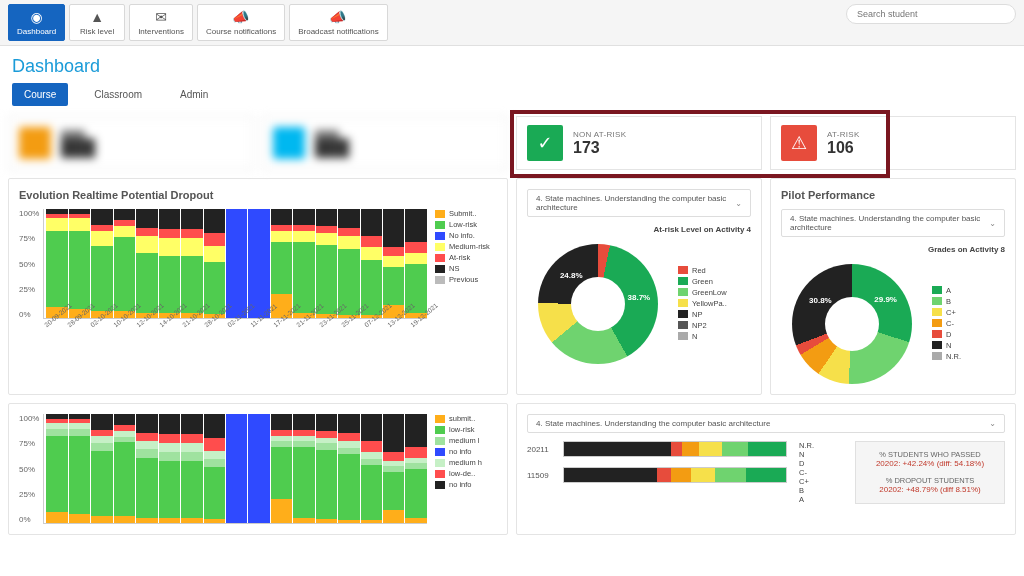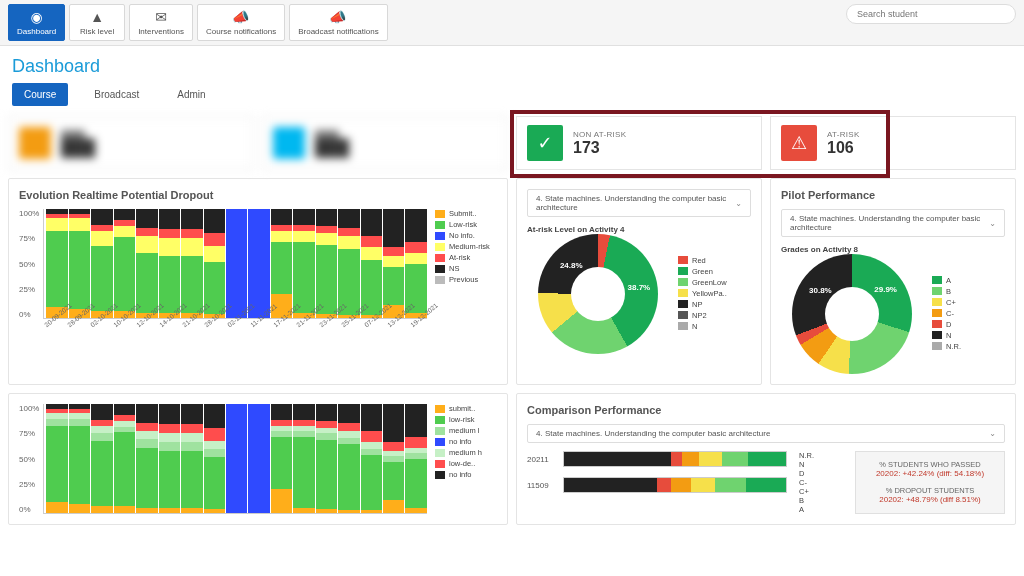--- a/index.html
+++ b/index.html
@@ -38,21 +38,21 @@
   .seg { width: 100%; }
   .x-axis { display: flex; justify-content: space-between; font-size: 6.5px; color: #666; padding-top: 4px; transform: translateY(0); }
   .x-axis span { transform: rotate(-40deg); transform-origin: left top; white-space: nowrap; display: inline-block; width: 18px; }
   .legend-v { width: 70px; font-size: 7.5px; color: #444; padding-left: 8px; }
   .legend-v div, .legend-h div { display: flex; align-items: center; margin-bottom: 2px; }
   .sw { width: 10px; height: 8px; margin-right: 4px; }
   
   .donut-wrap { display: flex; align-items: center; justify-content: center; gap: 12px; }
   .donut { width: 120px; height: 120px; border-radius: 50%; position: relative; }
   .donut-hole { position: absolute; width: 54px; height: 54px; background: #fff; border-radius: 50%; top: 33px; left: 33px; }
-  .donut-title { text-align: left; font-size: 8px; font-weight: 600; color: #444; margin-bottom: 0; }
+  .donut-title { text-align: right; font-size: 8px; font-weight: 600; color: #444; margin-bottom: 10px; }
   .donut-lbl { position: absolute; font-size: 8px; color: #fff; font-weight: 600; }
   
   .hbars { display: flex; }
   .hbar-plot { flex: 1; }
   .hbar-row { display: flex; align-items: center; margin-bottom: 10px; }
   .hbar-lbl { width: 36px; font-size: 8px; color: #555; }
   .hbar { flex: 1; height: 16px; display: flex; border: 1px solid #ccc; }
   .hbar .seg { height: 100%; }
   .note-box { width: 150px; background: #f5f5f5; border: 1px solid #e0e0e0; padding: 8px; font-size: 7.5px; color: #666; text-align: center; margin-left: 8px; }
   .note-box .red { color: #c0392b; font-size: 8px; }
@@ -85,21 +85,21 @@
   </div>
   <div class="search-wrap">
     <input placeholder="Search student" style="">
   </div>
 </div>
 
 <div class="page-title">Dashboard</div>
 
 <div class="tabs">
   <div class="tab selected">Course</div>
-  <div class="tab">Broadcast</div>
+  <div class="tab">Classroom</div>
   <div class="tab">Admin</div>
 </div>
 
 <div class="grid top-row-wrap">
   <div class="kpi-row">
     <div class="kpi blur-card">
       <div class="blur-icon" style="background:#f39c12"></div>
       <div>
           <div class="kpi-label">████</div>
           <div class="kpi-value">███</div>
@@ -558,21 +558,20 @@
           <div><span class="sw" style="background:#9fe29f"></span>medium l</div>
           <div><span class="sw" style="background:#2f4aff"></span>no info</div>
           <div><span class="sw" style="background:#c6f0c6"></span>medium h</div>
           <div><span class="sw" style="background:#ff4d4d"></span>low-de..</div>
           <div><span class="sw" style="background:#222"></span>no info</div>
         </div>
     </div>
   </div>
 
   <div class="card">
-    <div class="card-title">Comparison Performance</div>
     <div class="select-row">
         <div class="dropdown">
           <span>4. State machines. Understanding the computer basic architecture</span>
           <span class="chev">⌄</span>
         </div>
       </div>
     <div class="hbars">
       <div class="hbar-plot" id="hbars">
           <div class="hbar-row">
             <div class="hbar-lbl">20211</div>

